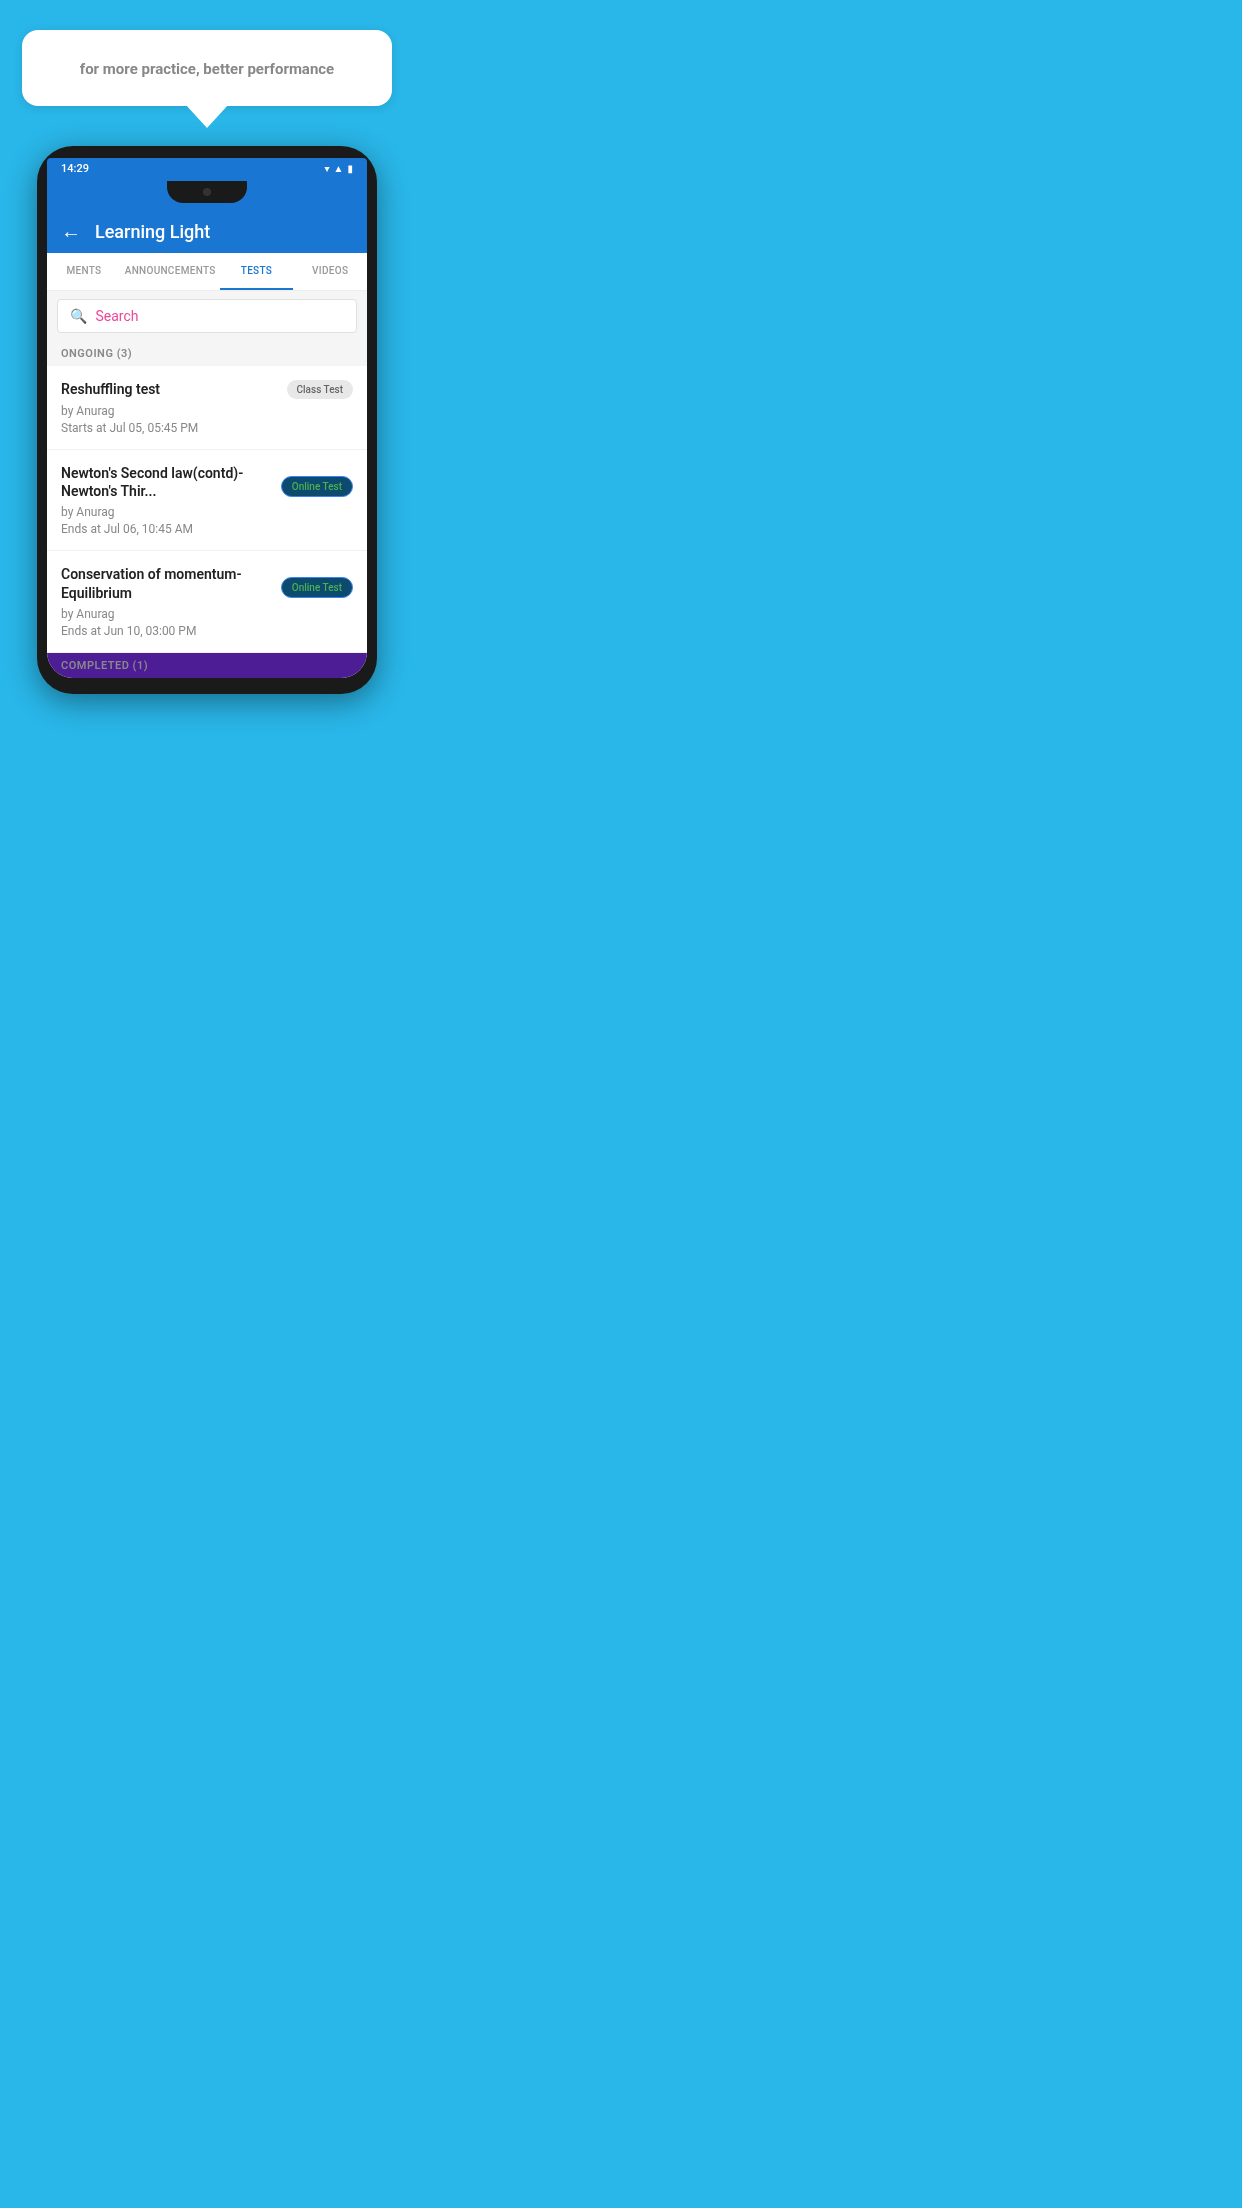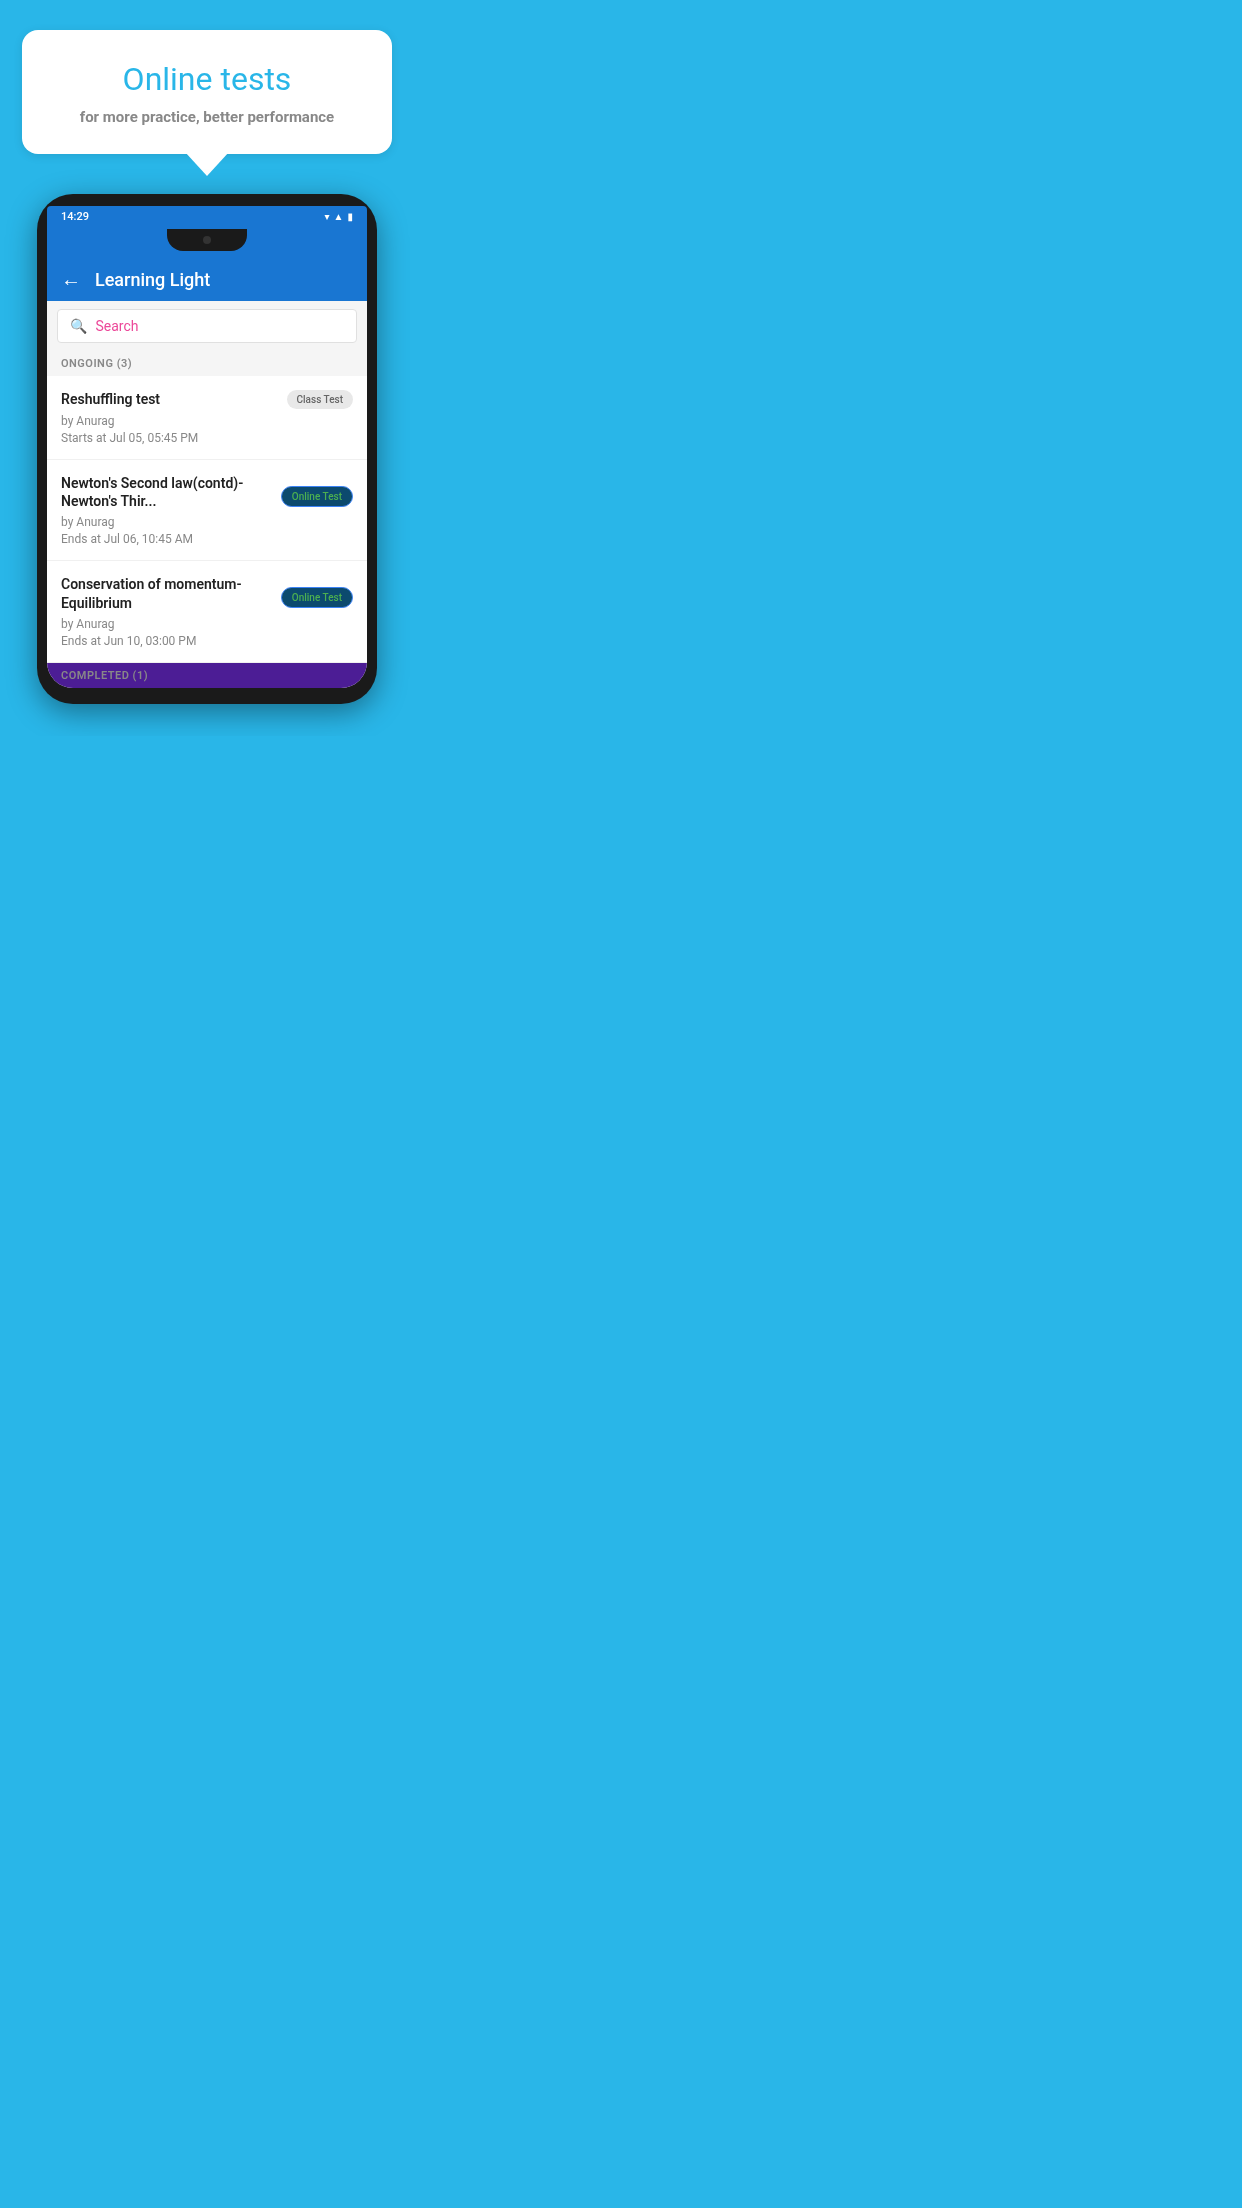--- a/index.html
+++ b/index.html
@@ -269,21 +269,20 @@
       font-size: 11px;
       color: #888;
       font-weight: 600;
       letter-spacing: 0.5px;
     }
   </style>
 </head>
 <body>
 
 <div class="speech-bubble">
-  <div class="bubble-title">Online tests</div>
   <div class="bubble-subtitle">for more practice, better performance</div>
 </div>
 
 <div class="phone-container">
 
   <div class="status-bar">
     <span>14:29</span>
     <div class="status-icons">
       <span>▾</span>
       <span>▲</span>
@@ -297,20 +296,34 @@
     </div>
   </div>
 
   <div class="app-bar">
     <div class="back-arrow">←</div>
     <div class="app-title">Learning Light</div>
   </div>
 
   <div class="phone-screen">
 
+    <div class="tabs">
+      <div class="tab">
+        <span>MENTS</span>
+      </div>
+      <div class="tab">
+        <span>ANNOUNCEMENTS</span>
+      </div>
+      <div class="tab active">
+        <span>TESTS</span>
+      </div>
+      <div class="tab">
+        <span>VIDEOS</span>
+      </div>
+    </div>
 
     <div class="search-container">
       <div class="search-bar">
         <span class="search-icon">🔍</span>
         <span class="search-text">Search</span>
       </div>
     </div>
 
     <div class="section-header">ONGOING (3)</div>
 

